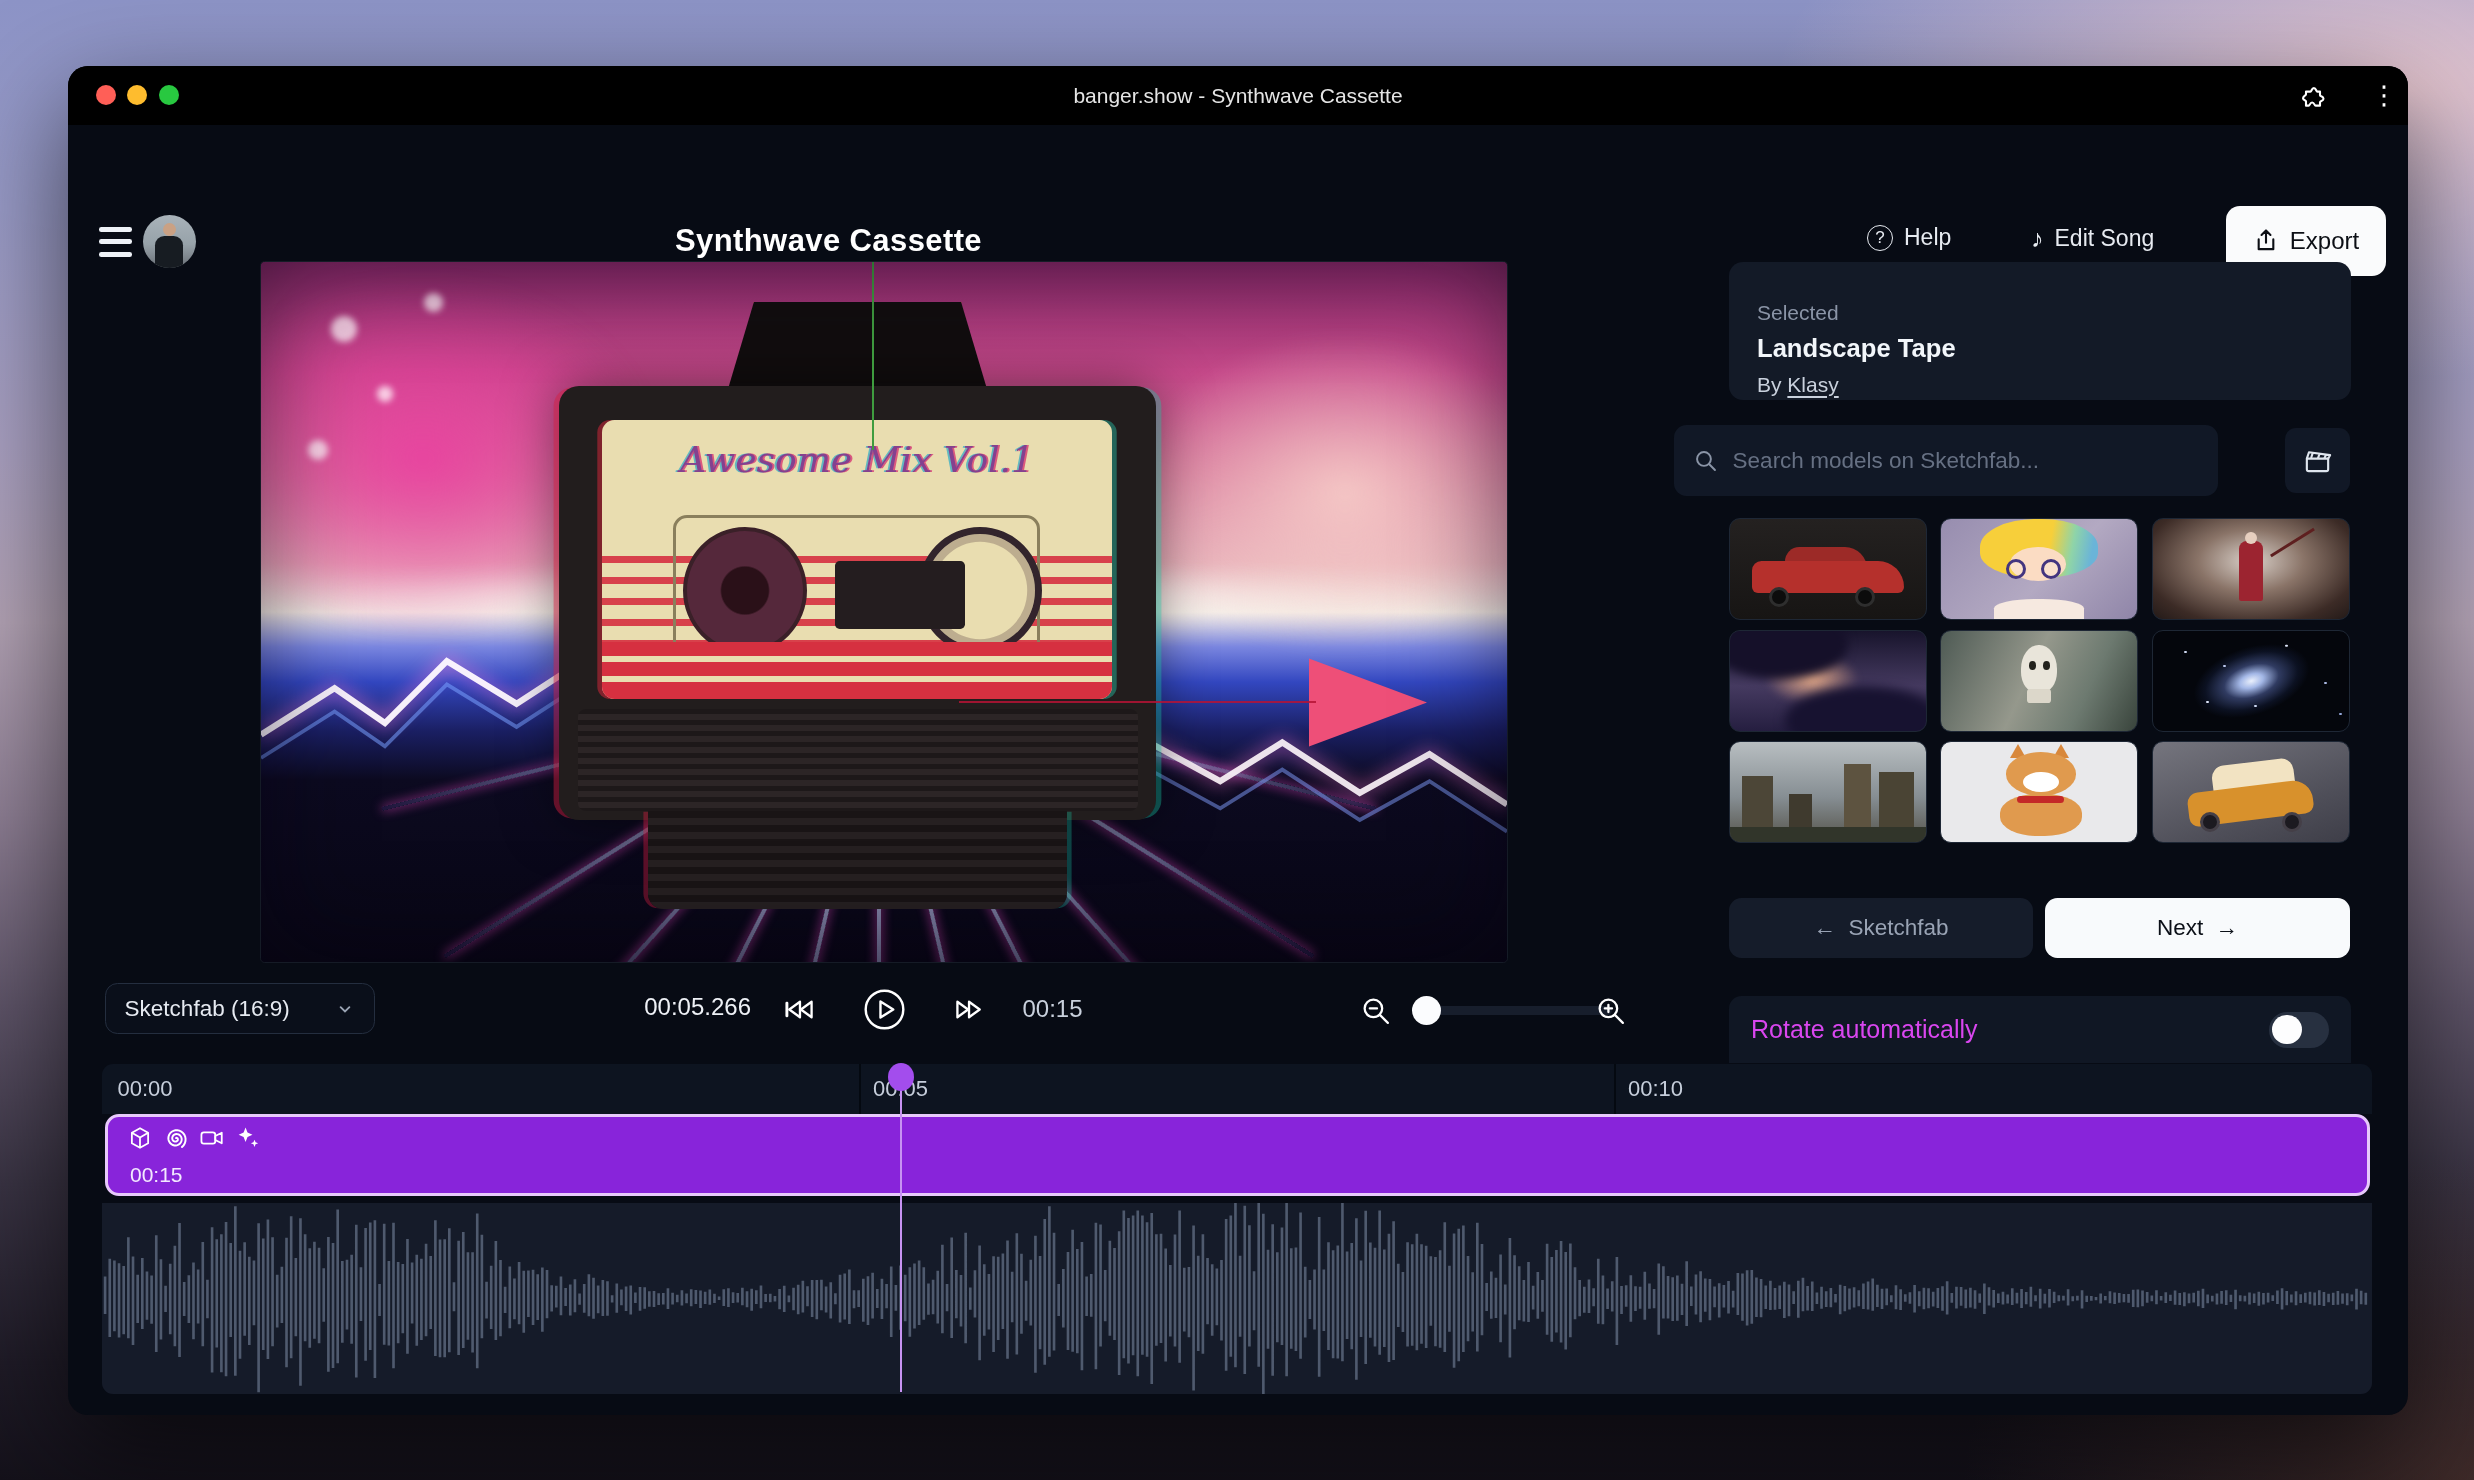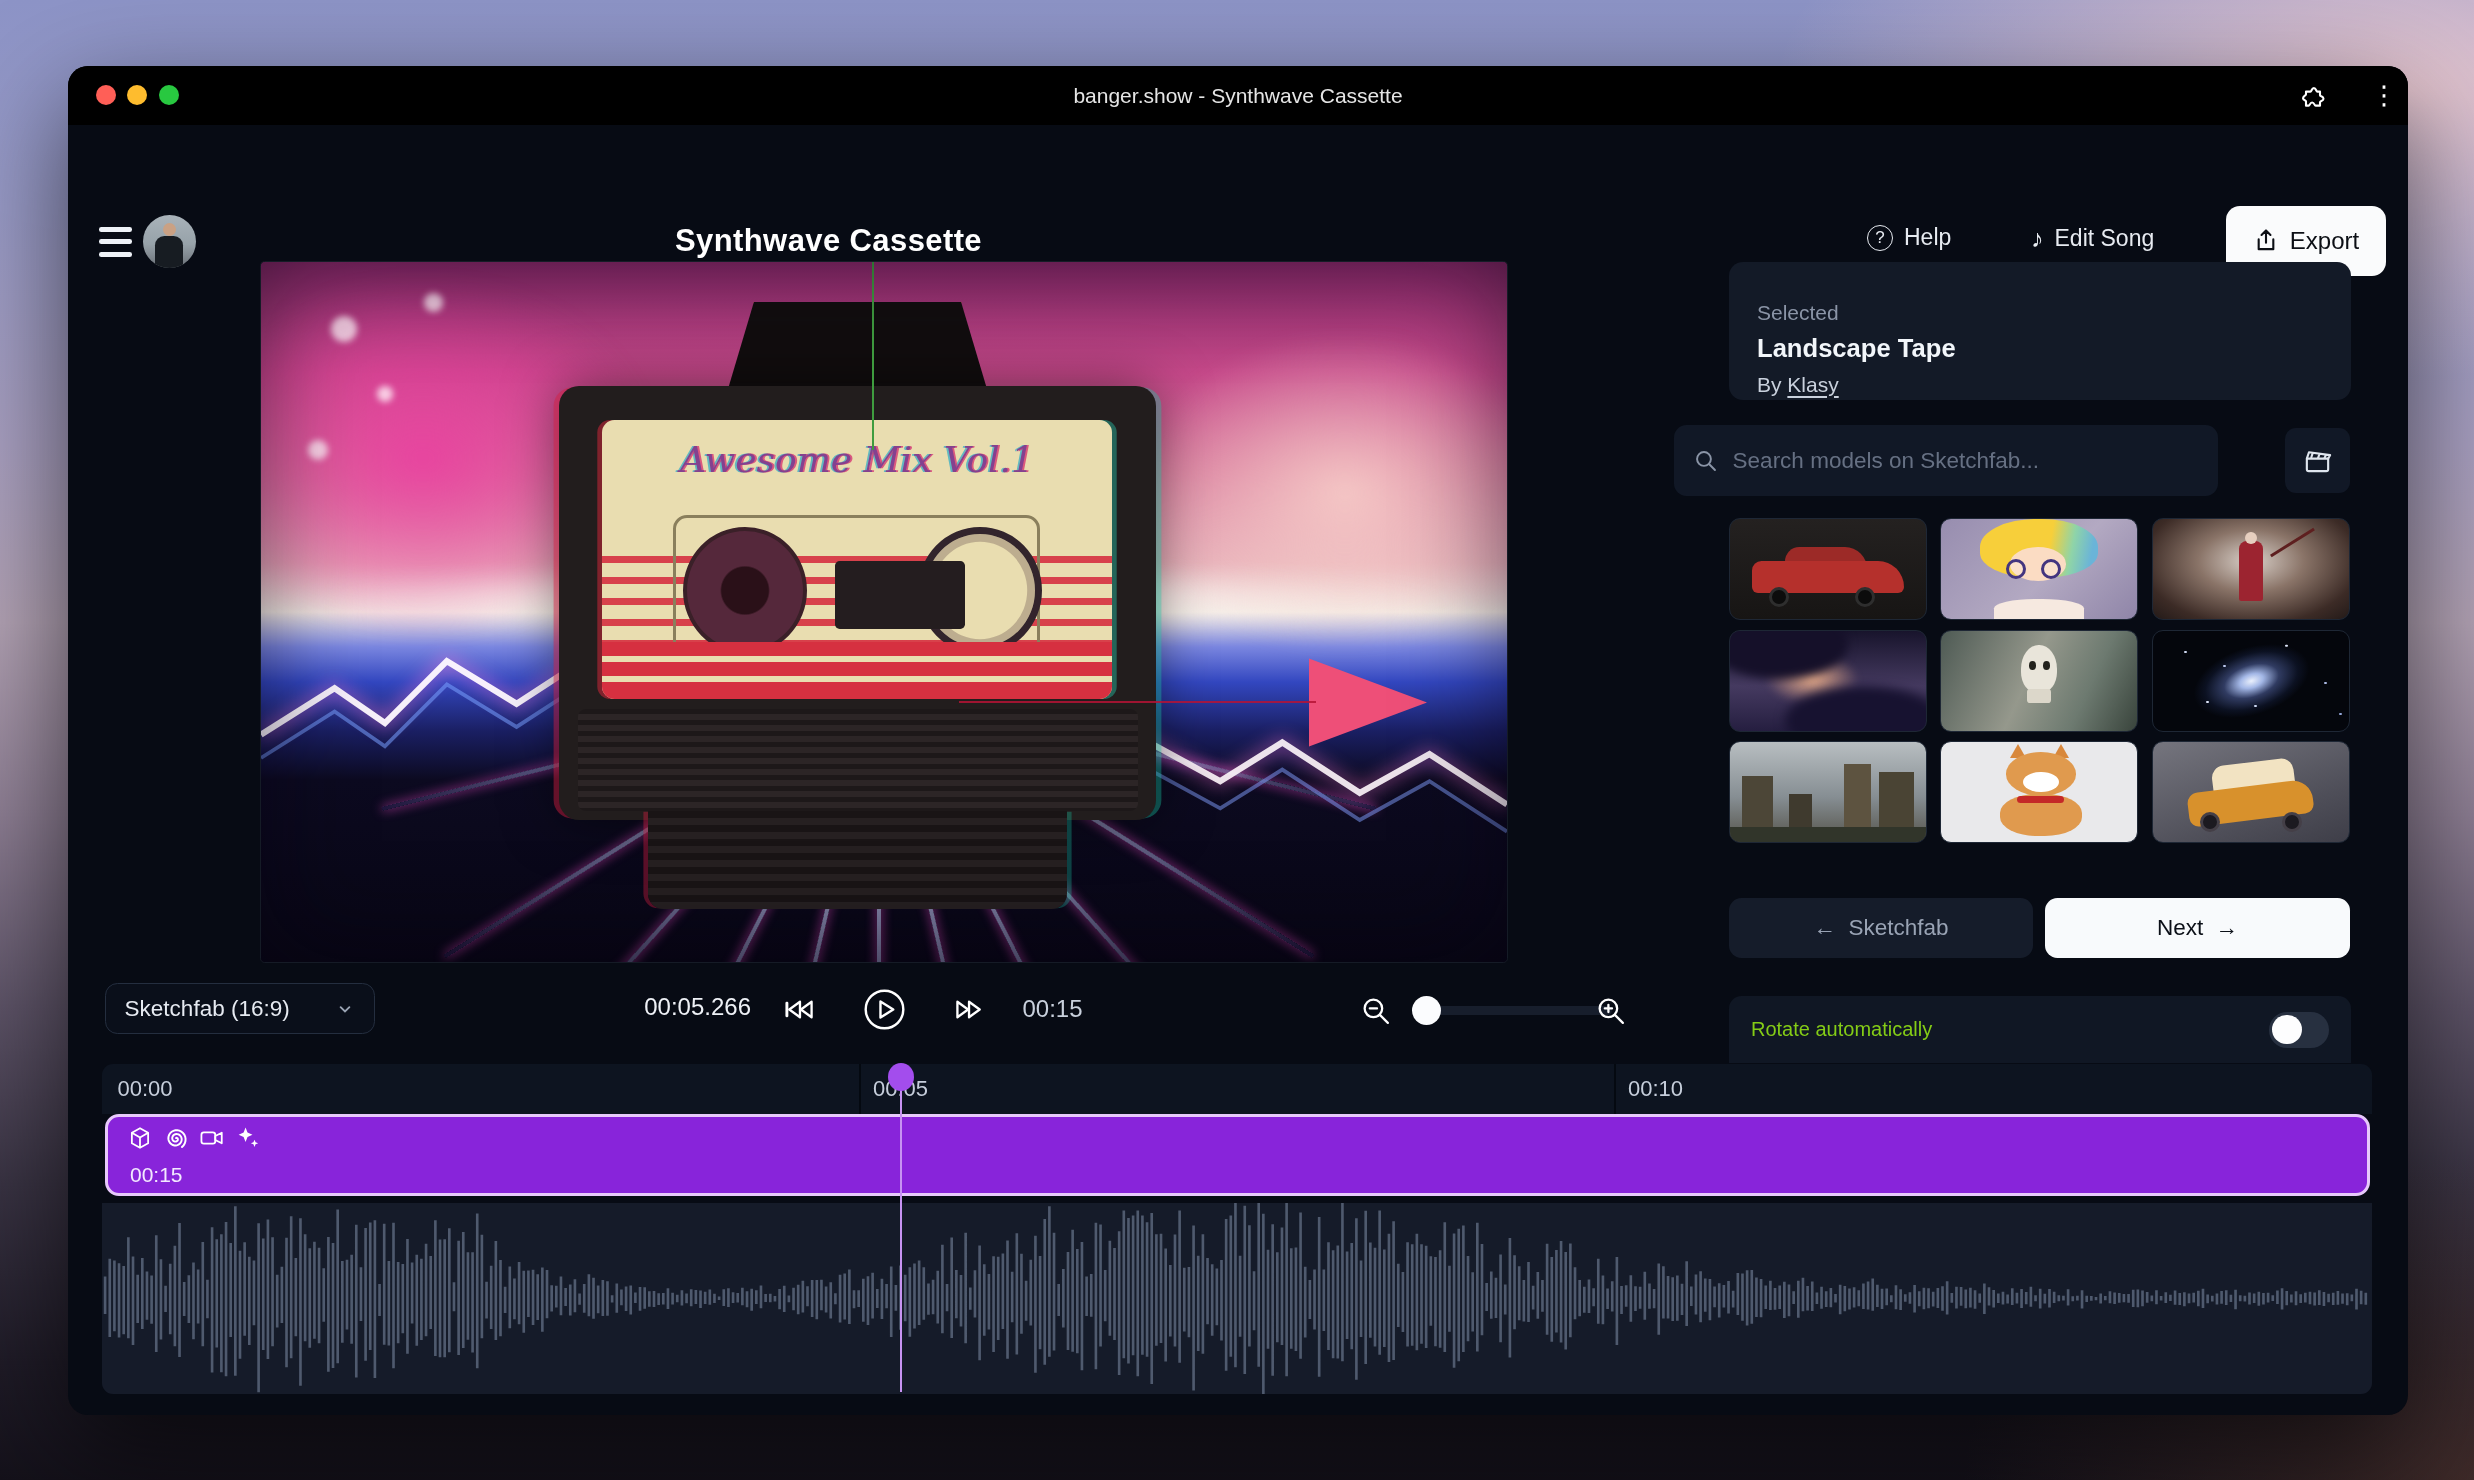--- a/index.html
+++ b/index.html
@@ -198,21 +198,21 @@
   .t-toycar .roof { top:20%; left:30%; width:42%; height:28%; background:#f2e3c2; border-radius:12.4px 12.4px 3.1px 3.1px; transform:rotate(-7deg); }
   .t-toycar .w1,.t-toycar .w2 { bottom:10%; width:20px; height:20px; border-radius:50%; background:#1c1a20; border:3.1px solid #443f47; }
   .t-toycar .w1{left:24%;} .t-toycar .w2{left:66%;}
 
   .pg-btn { position:absolute; top:832px; height:60px; border-radius:12.4px; display:flex; align-items:center;
     justify-content:center; gap:12.4px; font-size:22.5px; cursor:pointer; }
   .prev-btn { left:1661px; width:304px; background:#151c2a; color:#99a3b4; }
   .next-btn { left:1977px; width:305px; background:#f8fafc; color:#0b0f17; font-weight:500; }
   .rotate-card { position:absolute; left:1661px; top:930px; width:622px; height:67px; background:#101724;
     border-radius:12.4px 12.4px 0 0; display:flex; align-items:center; justify-content:space-between; padding:0 22px; }
-  .rotate-label { color:#84cc16; font-size:20px; }
+  .rotate-label { color:#d946ef; font-size:25px; }
   .toggle { position:relative; width:60px; height:36px; border-radius:18px; background:#273040; cursor:pointer; }
   .toggle .knob { position:absolute; left:3.1px; top:3.1px; width:29.5px; height:29.5px; border-radius:50%; background:#fdfdfe; }
 </style>
 </head>
 <body>
 
 <div class="window">
 
   <div class="titlebar">
     <div class="tl red"></div>

